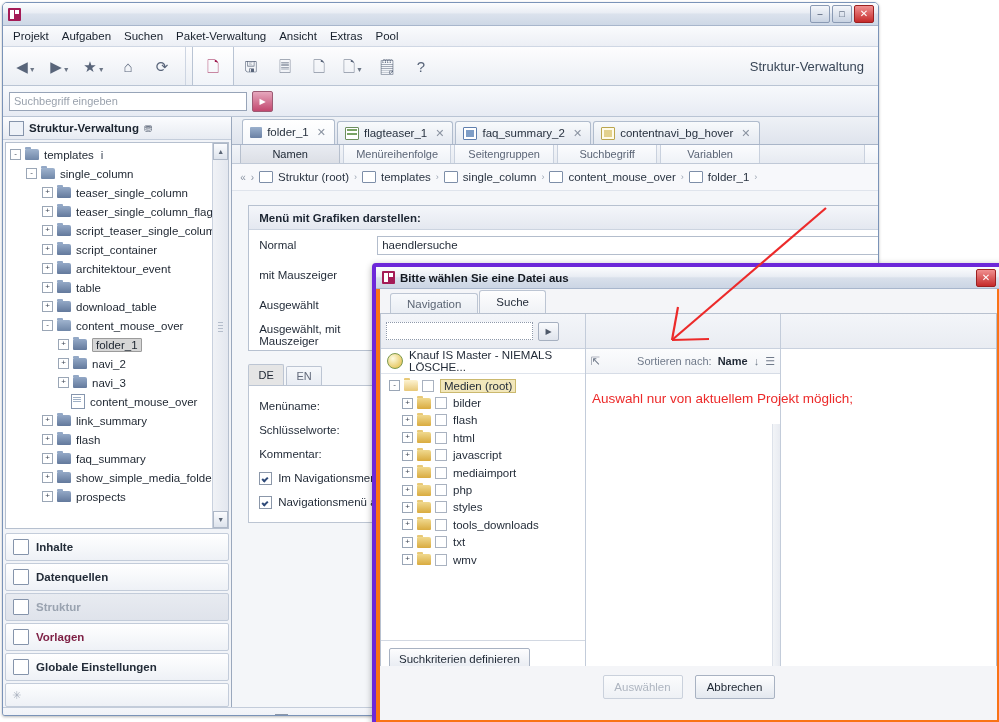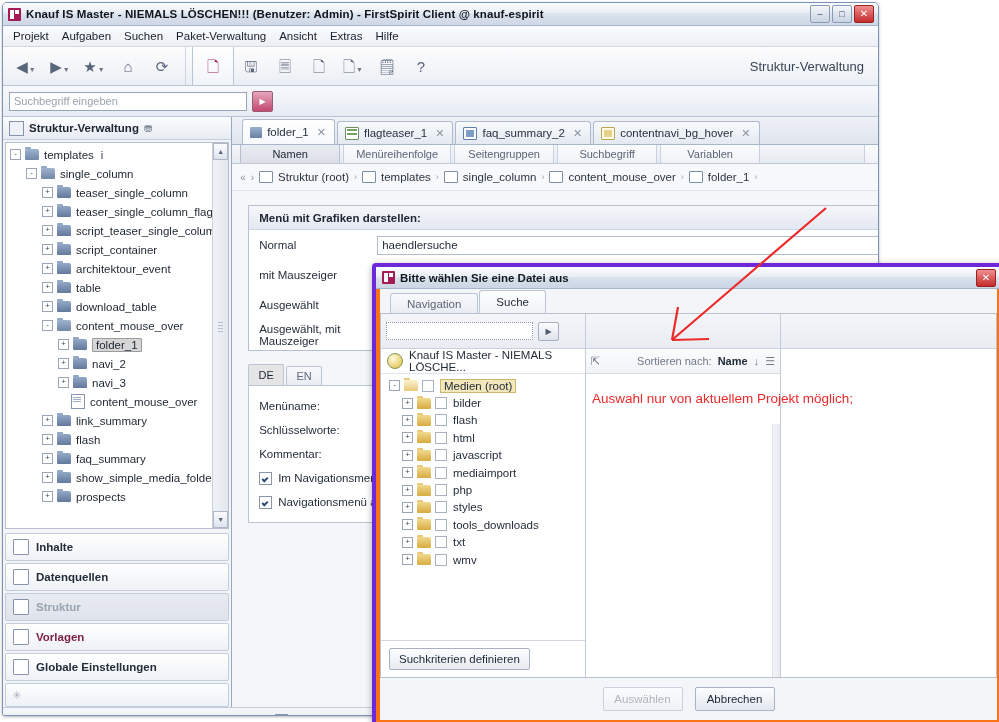--- a/index.html
+++ b/index.html
@@ -193,61 +193,60 @@
   .dtrow{display:flex;align-items:center;height:17.4px;font-size:11.5px;color:#1f2835;}
   .yico{width:14px;height:11px;flex:0 0 14px;margin-right:4px;border-radius:1px 2px 1px 1px;
        background:linear-gradient(to bottom,#f0d98f,#d9ab3f);position:relative;}
   .yico:before{content:"";position:absolute;left:0;top:-2px;width:6px;height:2px;background:#e8c977;border-radius:1px 1px 0 0;}
   .yico.open{background:linear-gradient(to bottom,#fdf3d2,#e8c878);}
   .dcbx{width:10px;height:10px;border:1px solid #a9b2c0;background:#fff;margin-right:6px;flex:0 0 10px;}
   .note{color:#ec2a2a;font-size:13.5px;line-height:17px;padding:6px 0 0 6px;}
   .bottombtn{height:36px;border-top:1px solid #d2d8e2;display:flex;align-items:center;padding-left:8px;}
   .sbtn{height:20px;padding:0 9px;display:flex;align-items:center;font-size:11.5px;color:#1f2835;
        border:1px solid #a8b2c2;border-radius:2px;background:linear-gradient(to bottom,#fdfdfe,#e6eaf1);}
-  .dlg-foot{position:absolute;left:0;right:0;bottom:0;height:42px;display:flex;align-items:center;
+  .dlg-foot{position:absolute;left:0;right:0;bottom:12px;height:42px;display:flex;align-items:center;
        justify-content:center;gap:12px;background:#f4f5f8;}
   .dbtn{min-width:78px;height:22px;display:flex;align-items:center;justify-content:center;
        font-size:11.5px;color:#1d2632;border:1px solid #a8b2c2;border-radius:2px;
        background:linear-gradient(to bottom,#fdfdfe,#e3e8ef);}
   .dbtn.off{color:#aeb5c0;border-color:#cad1dc;background:linear-gradient(to bottom,#fbfcfd,#eef1f5);}
 
   
   .anno{position:absolute;left:0;top:0;width:999px;height:722px;pointer-events:none;}
 </style>
 </head>
 <body>
 
 <div id="app">
 
   <div class="win">
 
     <div class="titlebar">
       <span class="title-ico"></span>
-      <span class="title-text">Knauf IS Master - NIEMALS LÖSCHEN!!! (Benutzer: Admin) - FirstSpirit Client @ knauf-espirit</span>
       <span class="wbtns">
         <span class="wbtn">
             <i>–</i>
           </span>
         <span class="wbtn">
             <i>□</i>
           </span>
         <span class="wbtn close">
             <i>✕</i>
           </span>
       </span>
     </div>
 
     <div class="menubar" id="menubar">
         <span>Projekt</span>
         <span>Aufgaben</span>
         <span>Suchen</span>
         <span>Paket-Verwaltung</span>
         <span>Ansicht</span>
         <span>Extras</span>
-        <span>Hilfe</span>
+        <span>Pool</span>
       </div>
 
     <div class="toolbar">
       <div class="tgrp" id="tgrp1">
           <div class="tbtn">
             <span style="font-size: 15px; color: rgb(89, 101, 122); line-height: 1;">◀</span>
             <span class="caret">▼</span>
           </div>
           <div class="tbtn">
             <span style="font-size: 15px; color: rgb(89, 101, 122); line-height: 1;">▶</span>

